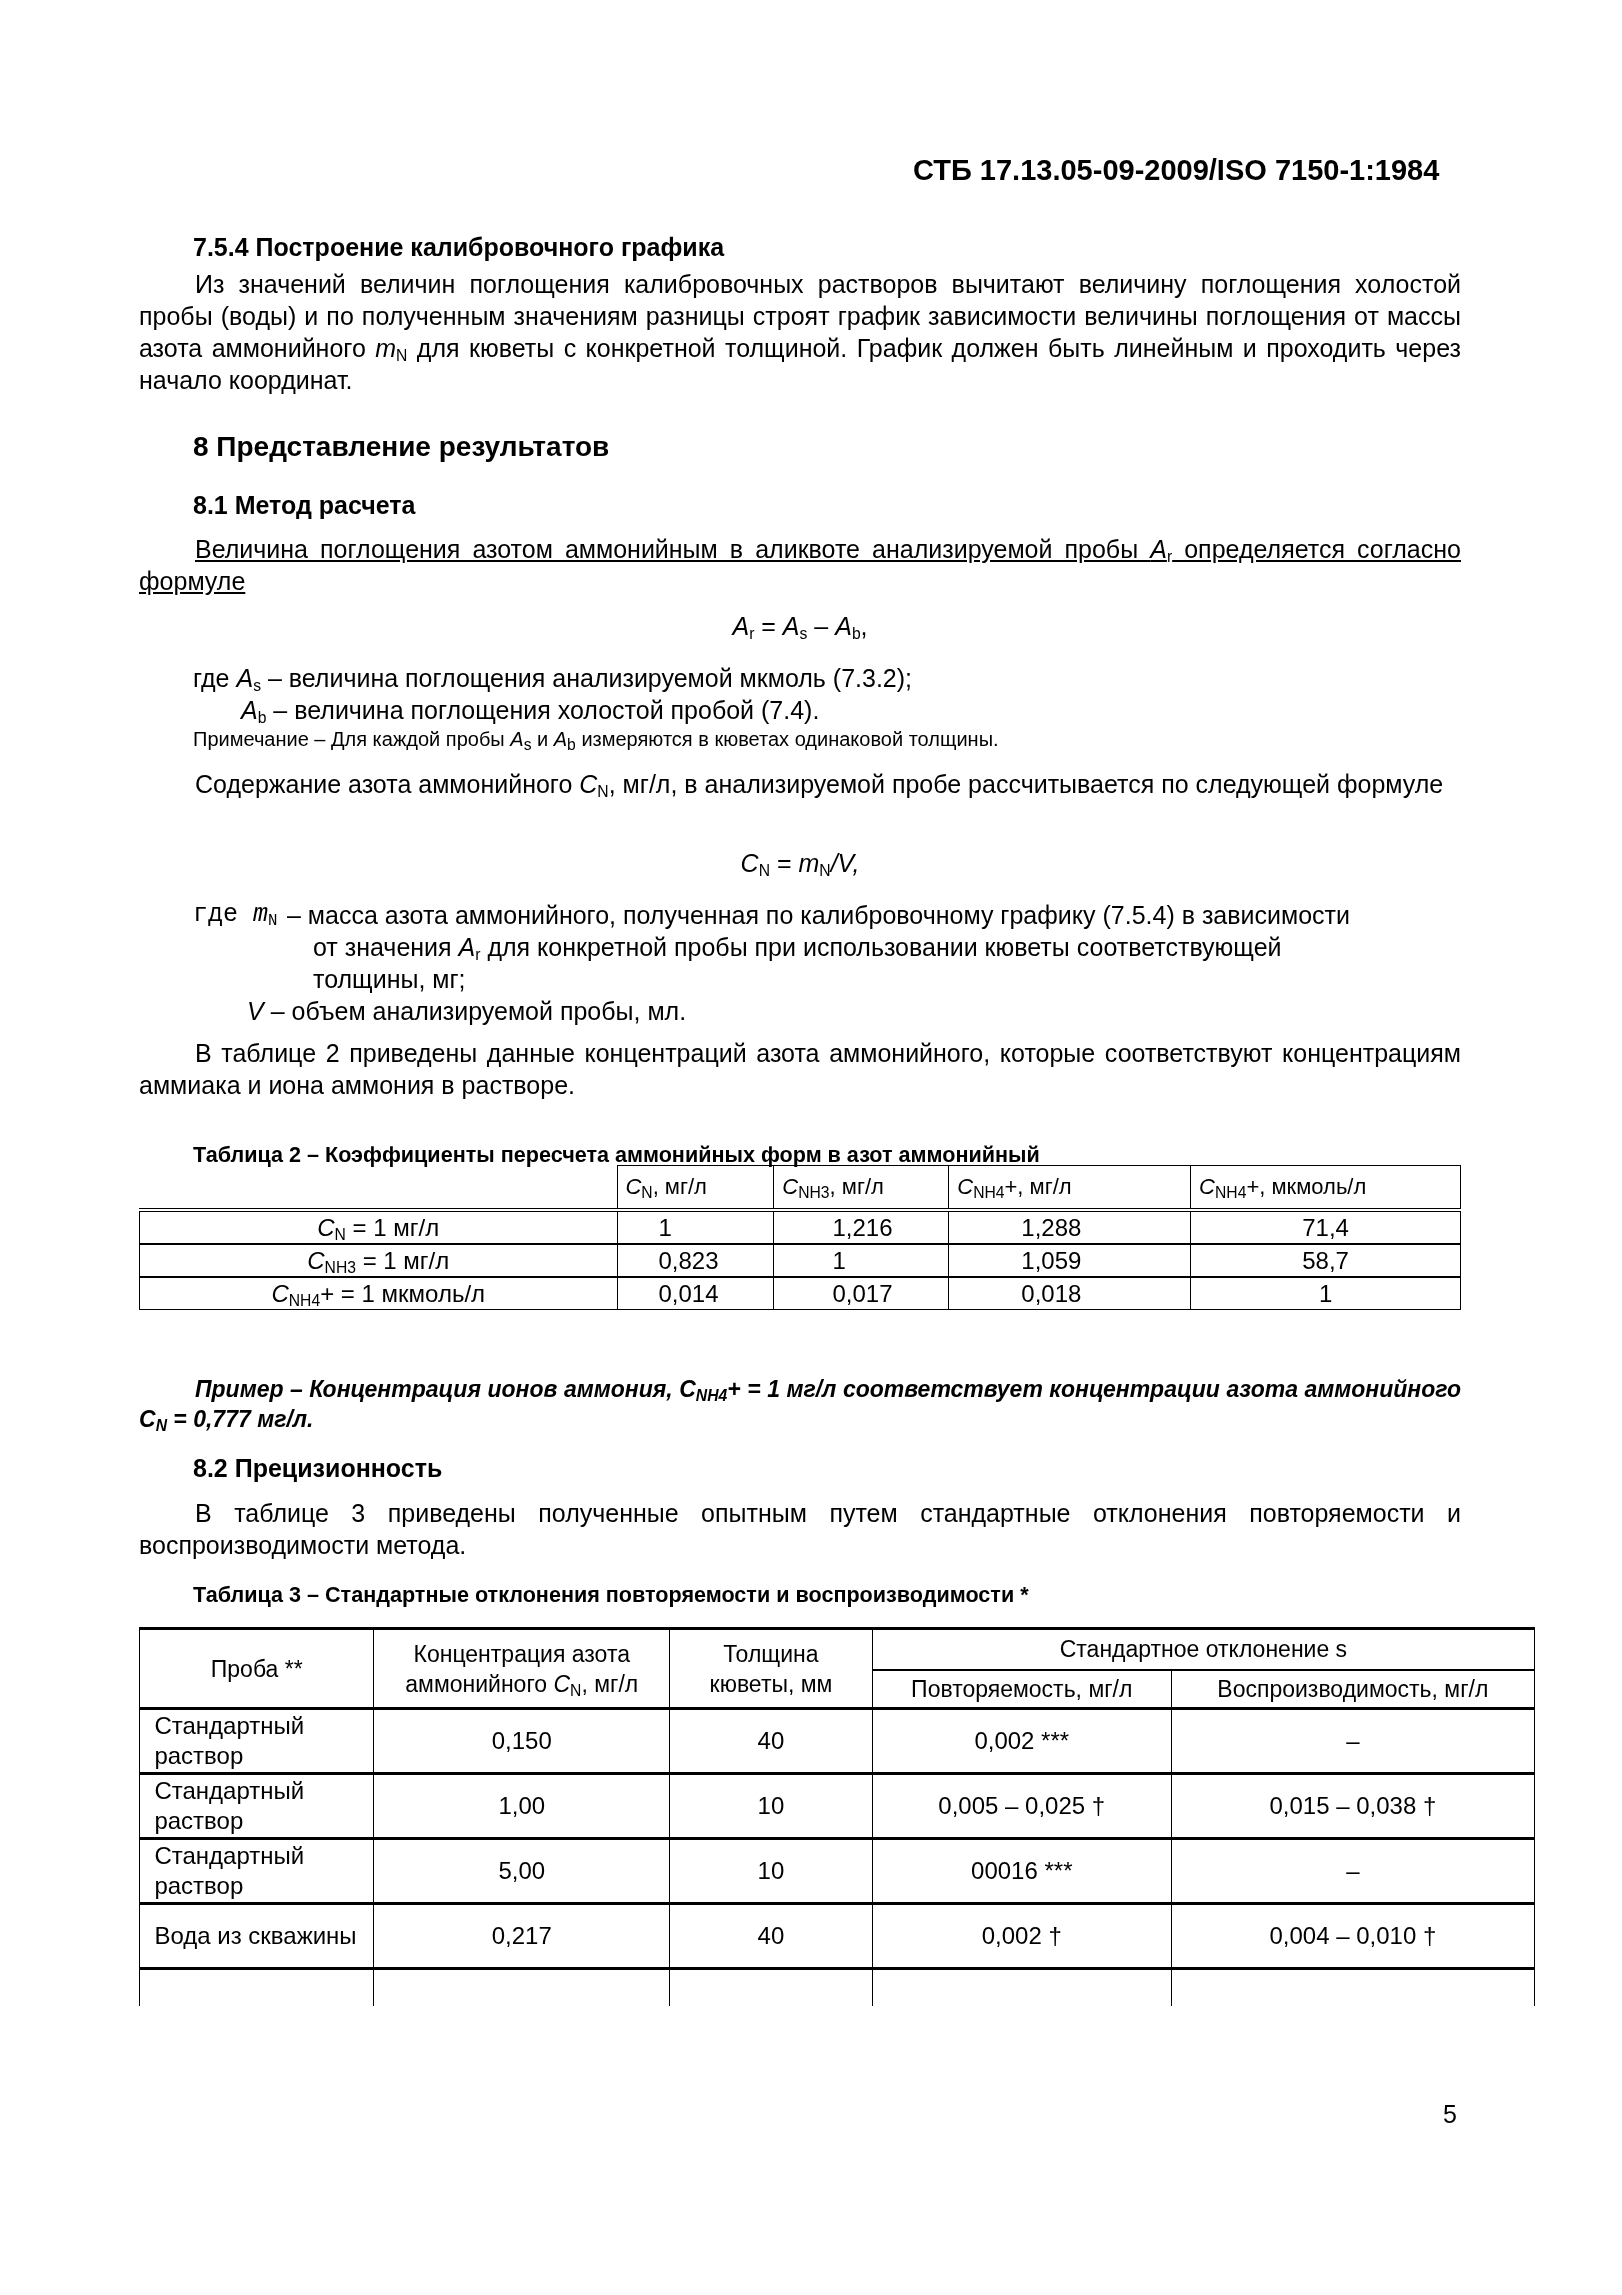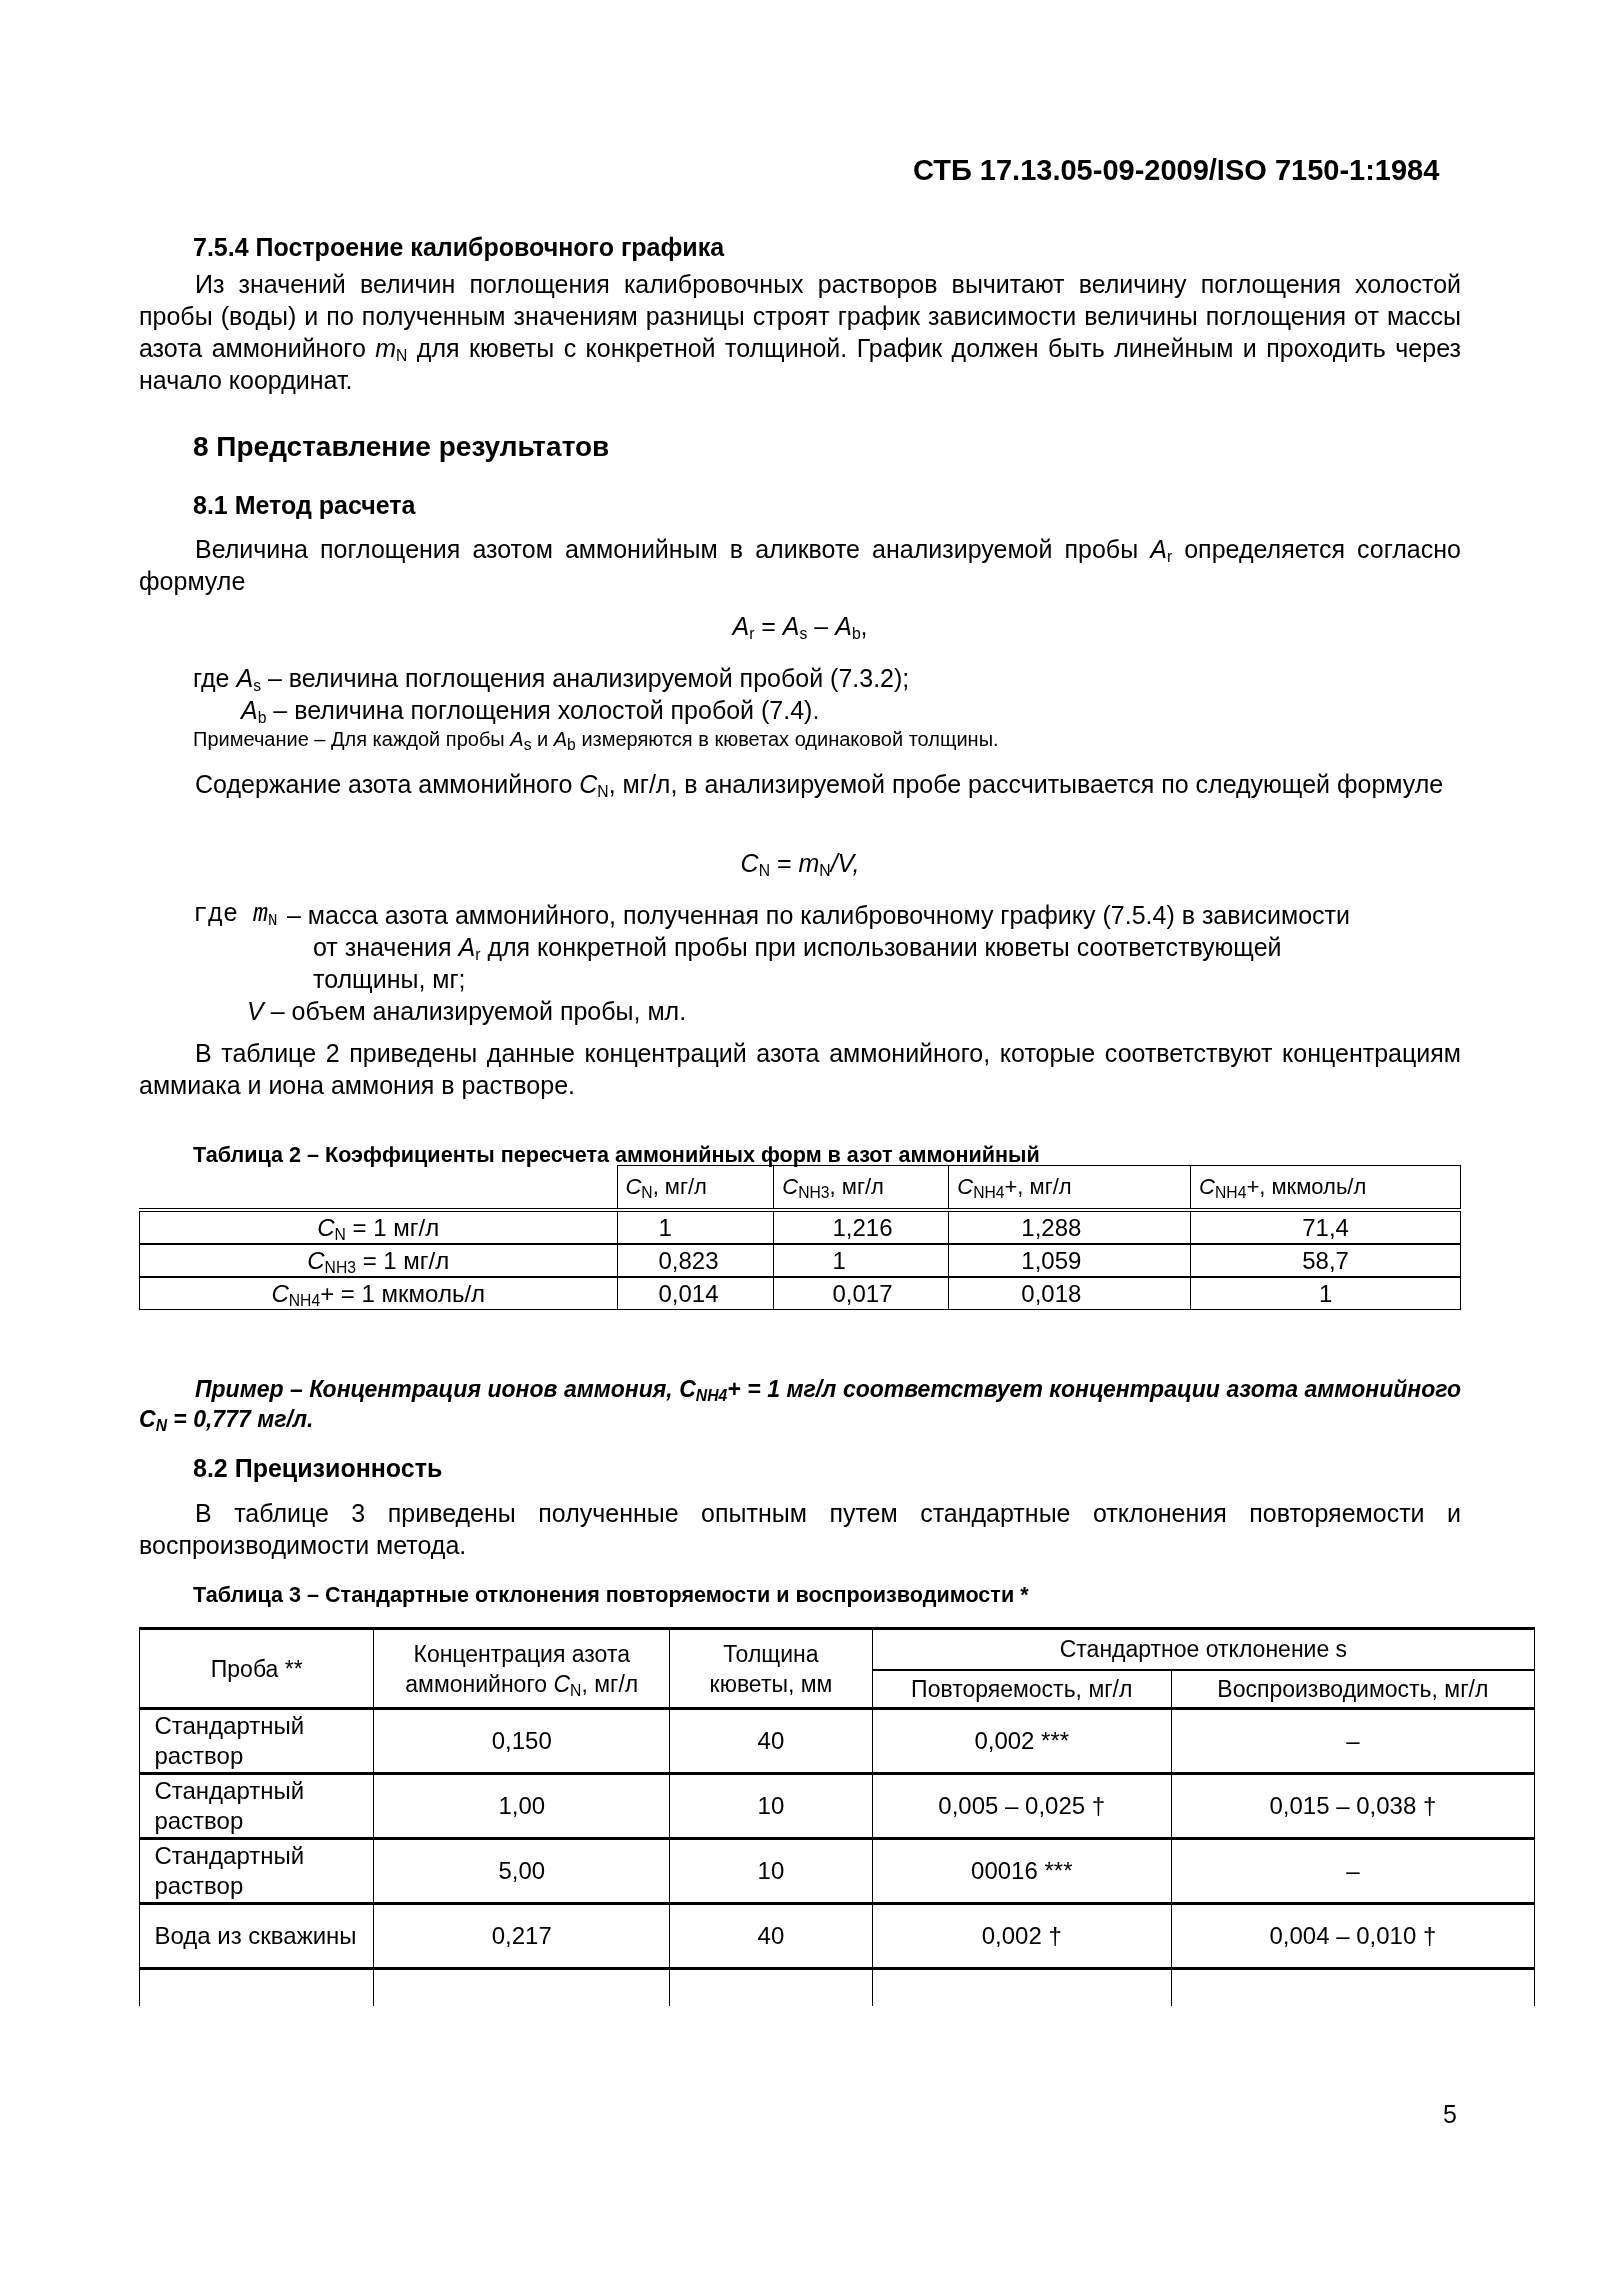--- a/index.html
+++ b/index.html
@@ -43,25 +43,25 @@
 <body>
 
 <div class="abs hdr">СТБ 17.13.05-09-2009/ISO 7150-1:1984</div>
 
 <div class="abs h3" style="left:193px;top:233px;">7.5.4 Построение калибровочного графика</div>
 <div class="abs p" style="left:139px;top:268px;width:1322px;"><span class="ind"></span><span>Из значений величин поглощения калибровочных растворов вычитают величину поглощения холостой пробы (воды) и по полученным значениям разницы строят график зависимости величины поглощения от массы азота аммонийного </span><span class="i">m</span><sub>N</sub><span> для кюветы с конкретной толщиной. График должен быть линейным и проходить через начало координат.</span></div>
 
 <div class="abs h2" style="left:193px;top:431px;">8 Представление результатов</div>
 
 <div class="abs h3" style="left:193px;top:491px;">8.1 Метод расчета</div>
-<div class="abs p" style="left:139px;top:533px;width:1322px;"><span class="ind"></span><span>Величина поглощения азотом аммонийным в аликвоте анализируемой пробы </span><span class="i">A</span><sub>r</sub><span> определяется согласно формуле</span></div>
+<div class="abs p" style="left:139px;top:533px;width:1322px;text-decoration:underline;"><span class="ind"></span><span>Величина поглощения азотом аммонийным в аликвоте анализируемой пробы </span><span class="i">A</span><sub>r</sub><span> определяется согласно формуле</span></div>
 
 <div class="abs formula" style="left:139px;top:612px;width:1322px;"><span class="i">A</span><sub>r</sub><span> = </span><span class="i">A</span><sub>s</sub><span> – </span><span class="i">A</span><sub>b</sub><span>,</span></div>
 
-<div class="abs p" style="left:193px;top:662px;"><span>где </span><span class="i">A</span><sub>s</sub><span> – величина поглощения анализируемой пробой (7.3.2);</span></div>
+<div class="abs p" style="left:193px;top:662px;"><span>где </span><span class="i">A</span><sub>s</sub><span> – величина поглощения анализируемой мкмоль (7.3.2);</span></div>
 <div class="abs p" style="left:241px;top:694px;"><span class="i">A</span><sub>b</sub><span> – величина поглощения холостой пробой (7.4).</span></div>
 
 <div class="abs note" style="left:193px;top:728px;"><span>Примечание – Для каждой пробы </span><span class="i">A</span><sub>s</sub><span> и </span><span class="i">A</span><sub>b</sub><span> измеряются в кюветах одинаковой толщины.</span></div>
 
 <div class="abs p" style="left:139px;top:768px;width:1322px;"><span class="ind"></span><span>Содержание азота аммонийного </span><span class="i">C</span><sub>N</sub><span>, мг/л, в анализируемой пробе рассчитывается по следующей формуле</span></div>
 
 <div class="abs formula" style="left:139px;top:849px;width:1322px;"><span class="i">C</span><sub>N</sub><span> = </span><span class="i">m</span><sub>N</sub><span class="i">/V,</span></div>
 
 <div class="abs p" style="left:193px;top:899px;font-family:Liberation Mono, monospace;"><span>где </span><span class="i">m</span><sub>N</sub></div>
 <div class="abs p" style="left:287px;top:899px;width:1174px;"><span> – масса азота аммонийного, полученная по калибровочному графику (7.5.4) в зависимости</span></div>

